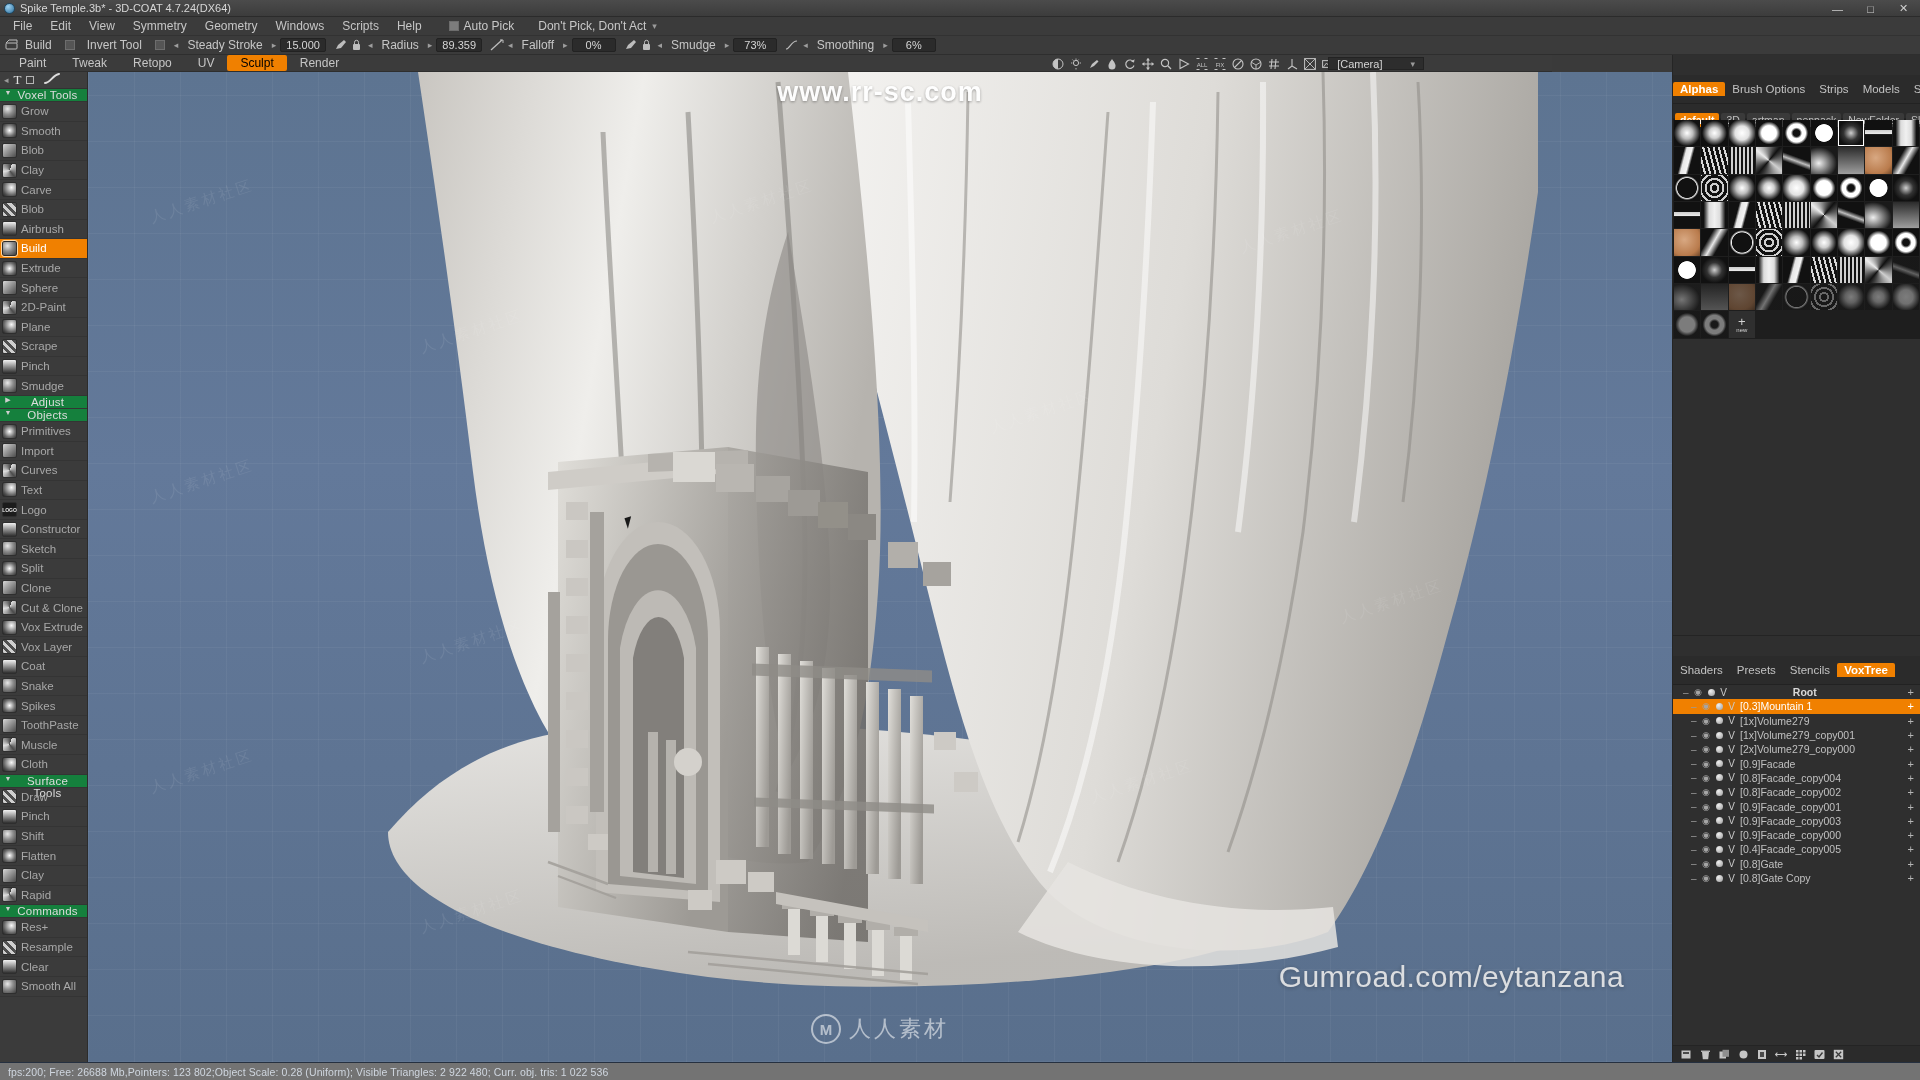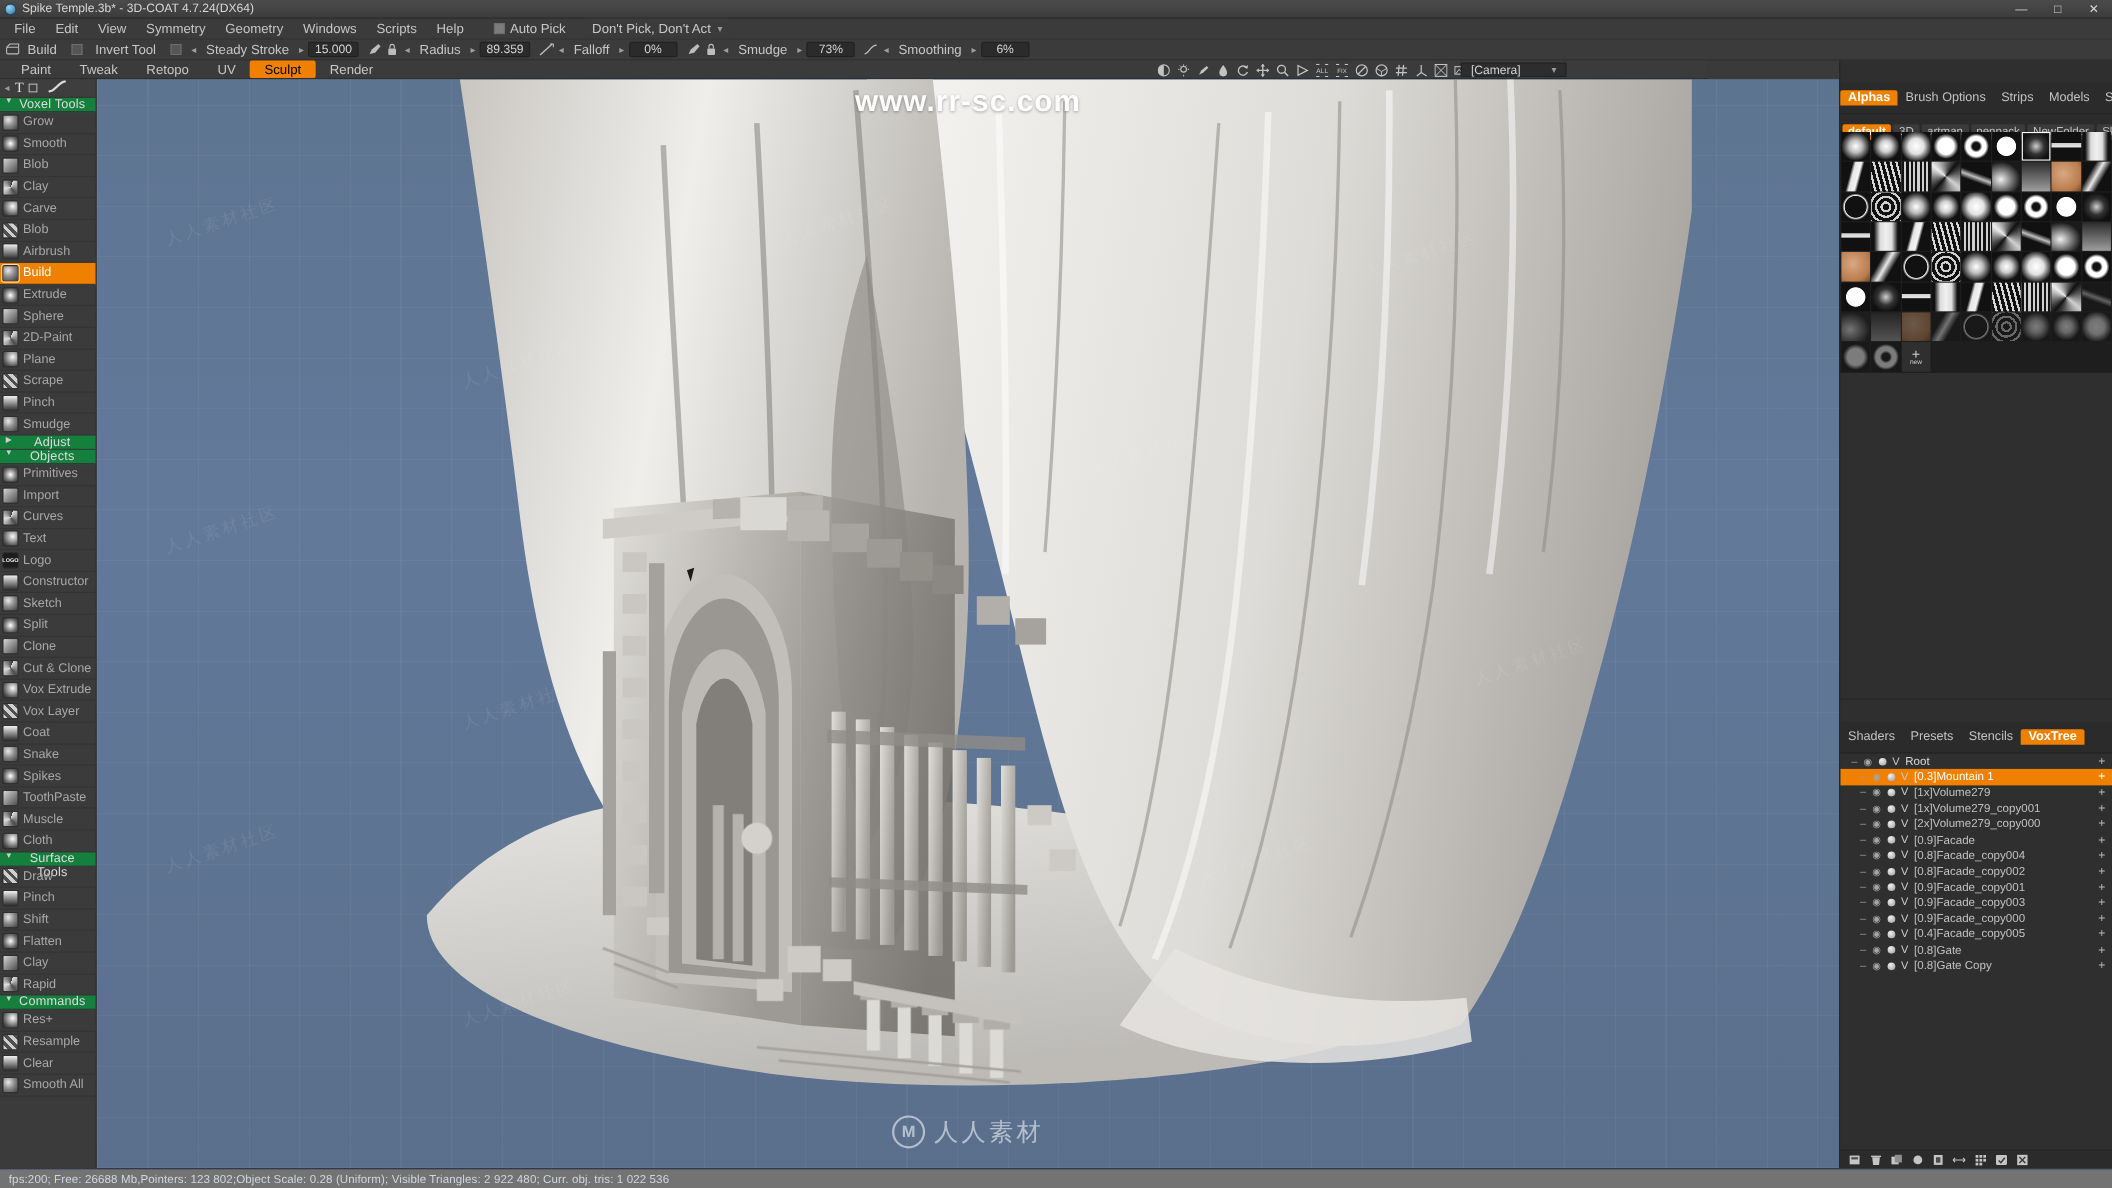--- a/index.html
+++ b/index.html
@@ -222,21 +222,21 @@
   .vrow.root{color:#d8d8d8;}
   .vrow.sel{background:#f08000;color:#ffffff;}
   .vrow .minus{color:#9a9a9a;font-size:10px;width:7px;}
   .vrow .eye{font-size:9px;color:#a5a5a5;width:10px;}
   .vrow .dot{
     width:7px;height:7px;border-radius:50%;
     background:radial-gradient(circle at 35% 30%,#f0f0f0,#9a9a9a);flex:none;
   }
   .vrow .vmark{font-size:10px;color:#c9c9c9;width:9px;text-align:center;}
   .vrow .vname{flex:1;overflow:hidden;text-overflow:ellipsis;}
-  .vrow .vname.center{text-align:left;padding-right:26px;}
+  .vrow .vname.center{text-align:center;padding-right:26px;font-weight:bold;}
   .vrow .plus{color:#b5b5b5;font-size:11px;padding-right:6px;}
   .vrow.sel .plus{color:#fff;}
   .vrow.indent{padding-left:18px;}
 
   .voxfoot{
     position:absolute;left:0;right:0;bottom:0;height:17px;background:#2b2b2b;
     display:flex;align-items:center;gap:7px;padding-left:7px;border-top:1px solid #242424;
   }
   .vfico{width:12px;height:12px;color:#c5c5c5;display:flex;align-items:center;justify-content:center;font-size:10px;}
 
@@ -859,20 +859,21 @@
     <div class="wm-tile" style="left:330px; top:250px;">人人素材社区</div>
     <div class="wm-tile" style="left:330px; top:560px;">人人素材社区</div>
     <div class="wm-tile" style="left:330px; top:830px;">人人素材社区</div>
     <div class="wm-tile" style="left:620px; top:120px;">人人素材社区</div>
     <div class="wm-tile" style="left:900px; top:330px;">人人素材社区</div>
     <div class="wm-tile" style="left:1150px;top:150px;">人人素材社区</div>
     <div class="wm-tile" style="left:1250px;top:520px;">人人素材社区</div>
     <div class="wm-tile" style="left:1000px;top:700px;">人人素材社区</div>
 
     <div class="wm-top">www.rr-sc.com</div>
+    <div class="wm-gumroad">Gumroad.com/eytanzana</div>
     <div class="wm-center">
       <span class="logo-ring">M</span>
       <span class="cn">人人素材</span>
     </div>
 
     <div class="cursor-arrow"></div>
   </div>
 
   <div class="rightbar">
 

